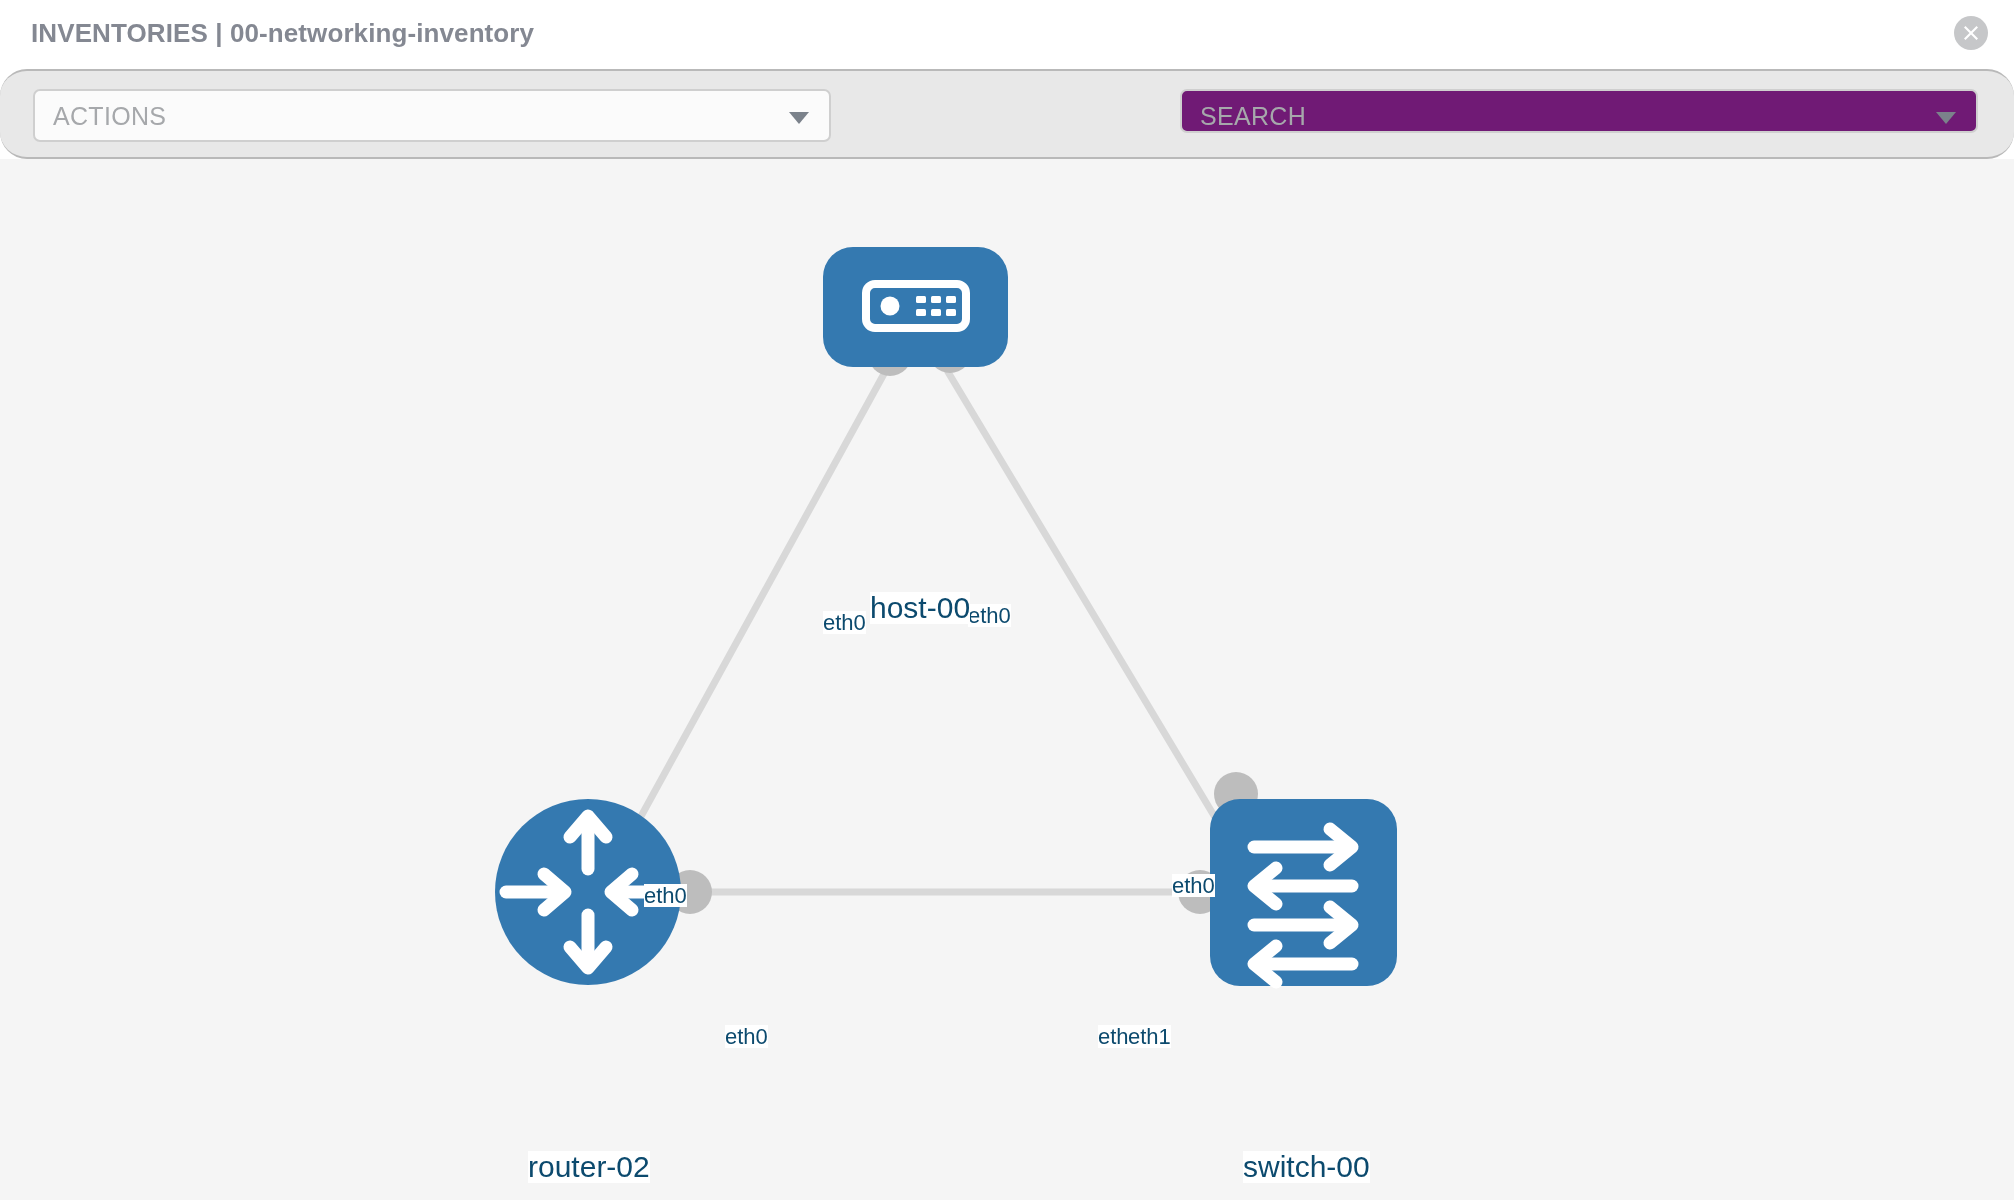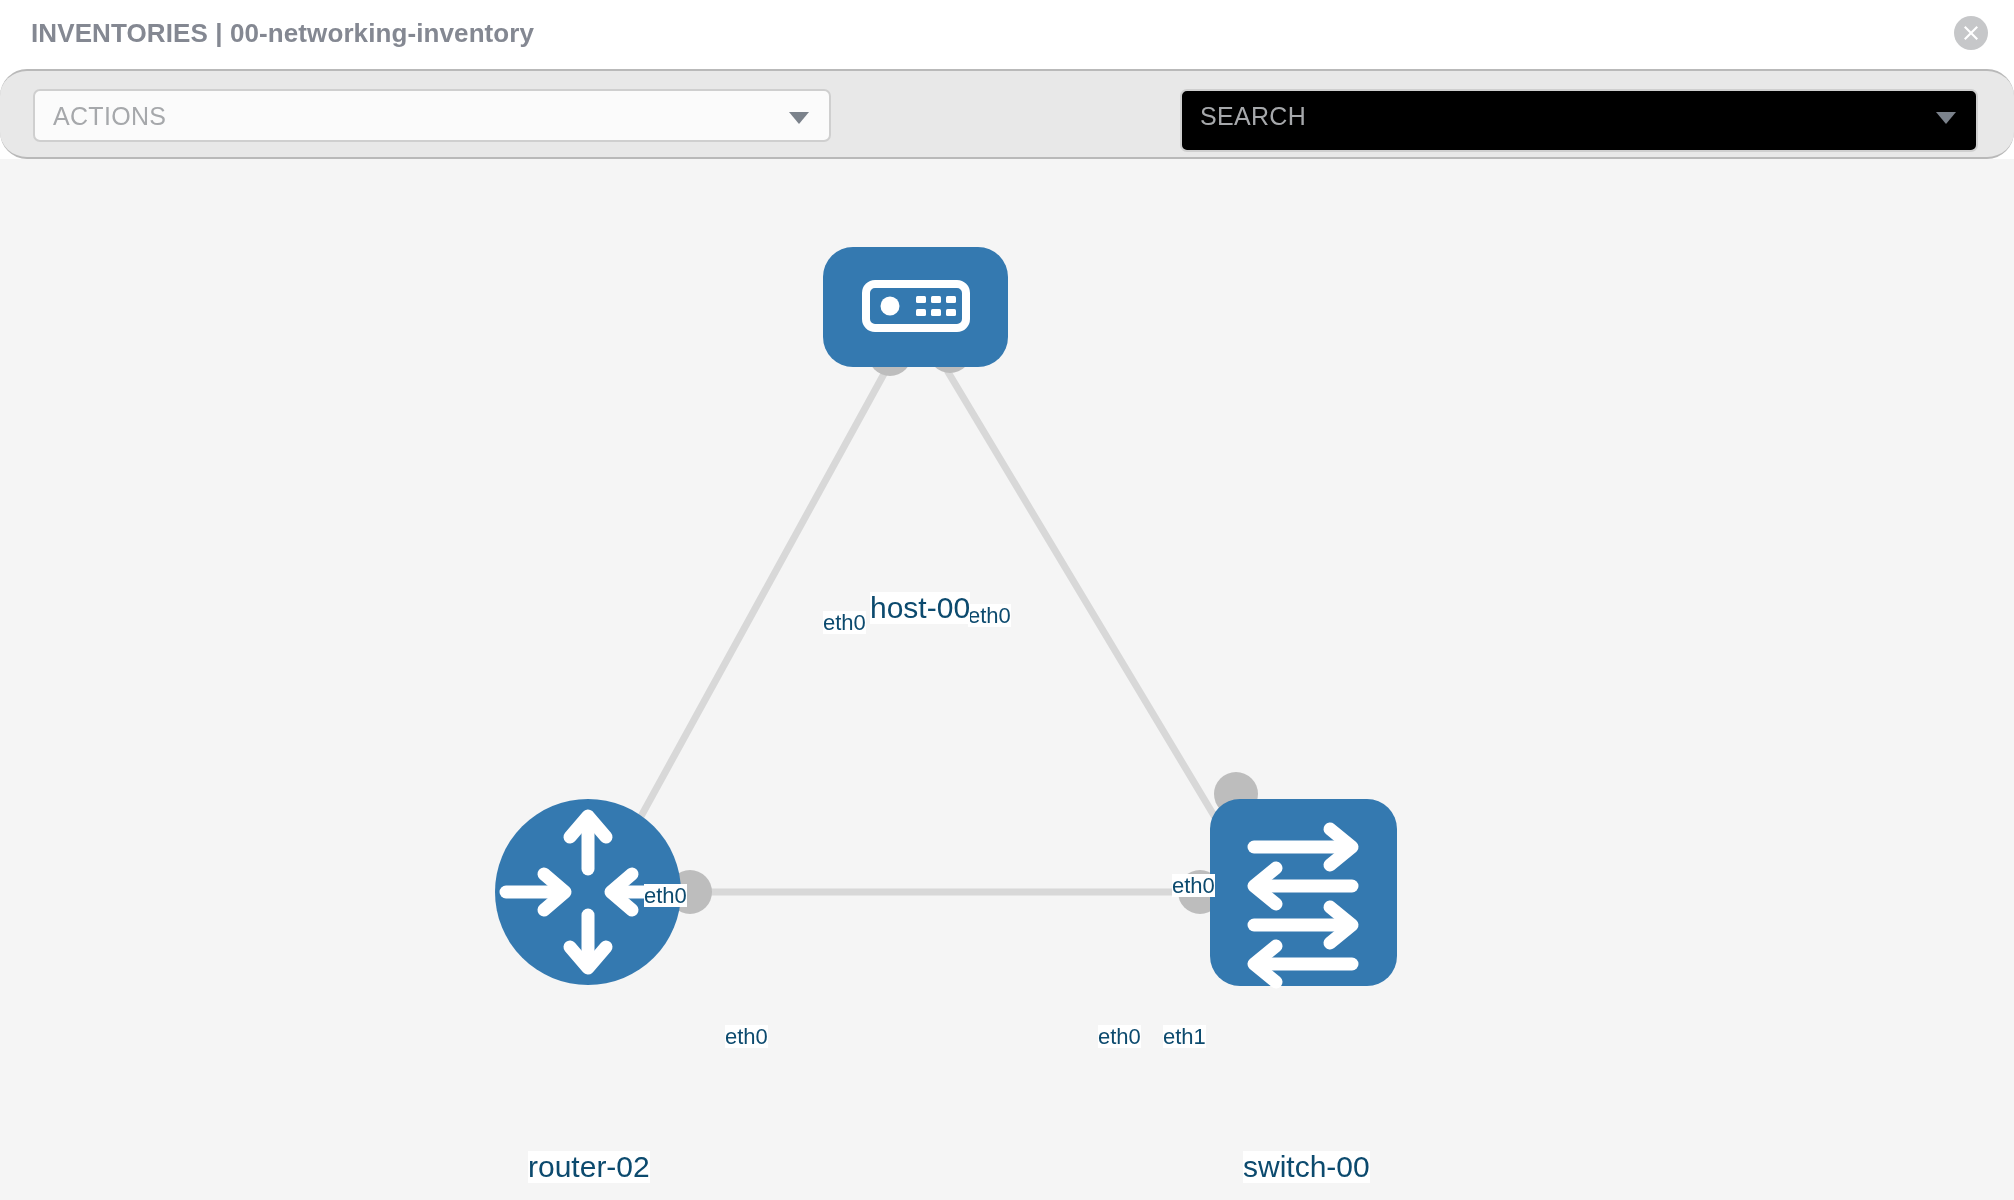--- a/index.html
+++ b/index.html
@@ -100,22 +100,22 @@
   }
   .tool-icon svg { display: block; }
   #wrench-icon { left: 1046px; }
   #key-icon    { left: 1114px; }
 
   .search-select {
     position: absolute;
     left: 1180px;
     top: 18px;
     width: 798px;
-    height: 63px;
-    background: #000000;
+    height: 44px;
+    background: #701a75;
     border: 2px solid #cfcfcf;
     border-radius: 7px;
     box-sizing: border-box;
     cursor: text;
   }
   .search-select .sel-label {
     position: absolute;
     left: 18px;
     top: 11px;
     font-size: 25px;
@@ -258,21 +258,21 @@
           <line x1="1352" y1="805" x2="1258" y2="805"></line>
           <polyline points="1276,787 1254,805 1276,823"></polyline>
         </g>
       </g>
     </svg>
 
     <div class="nlabel small" style="left:644px; top:725px;">eth0</div>
     <div class="nlabel small" style="left:1172px; top:715px;">eth0</div>
     <div class="nlabel small" style="left:725px; top:866px;">eth0</div>
     <div class="nlabel small" style="left:1098px; top:866px;">eth0</div>
-    <div class="nlabel small" style="left:1163px; top:866px;">eth1</div>
+    <div class="nlabel small" style="left:1128px; top:866px;">eth1</div>
     <div class="nlabel small" style="left:823px; top:452px;">eth0</div>
     <div class="nlabel small" style="left:968px; top:445px;">eth0</div>
 
     <div class="nlabel big" style="left:870px; top:433px;">host-00</div>
     <div class="nlabel big" style="left:528px; top:992px;">router-02</div>
     <div class="nlabel big" style="left:1243px; top:992px;">switch-00</div>
 
   </div>
 </div>
 

